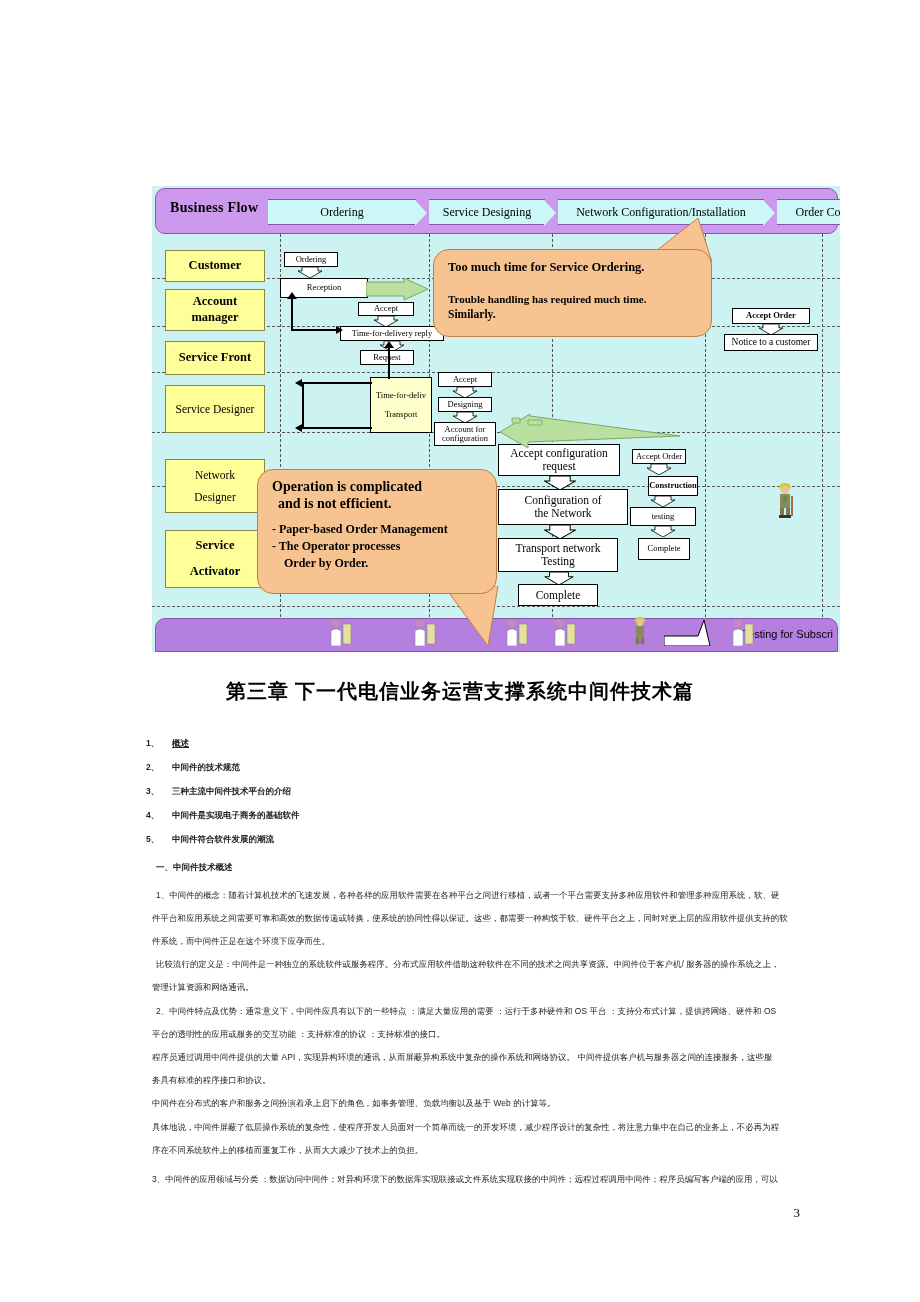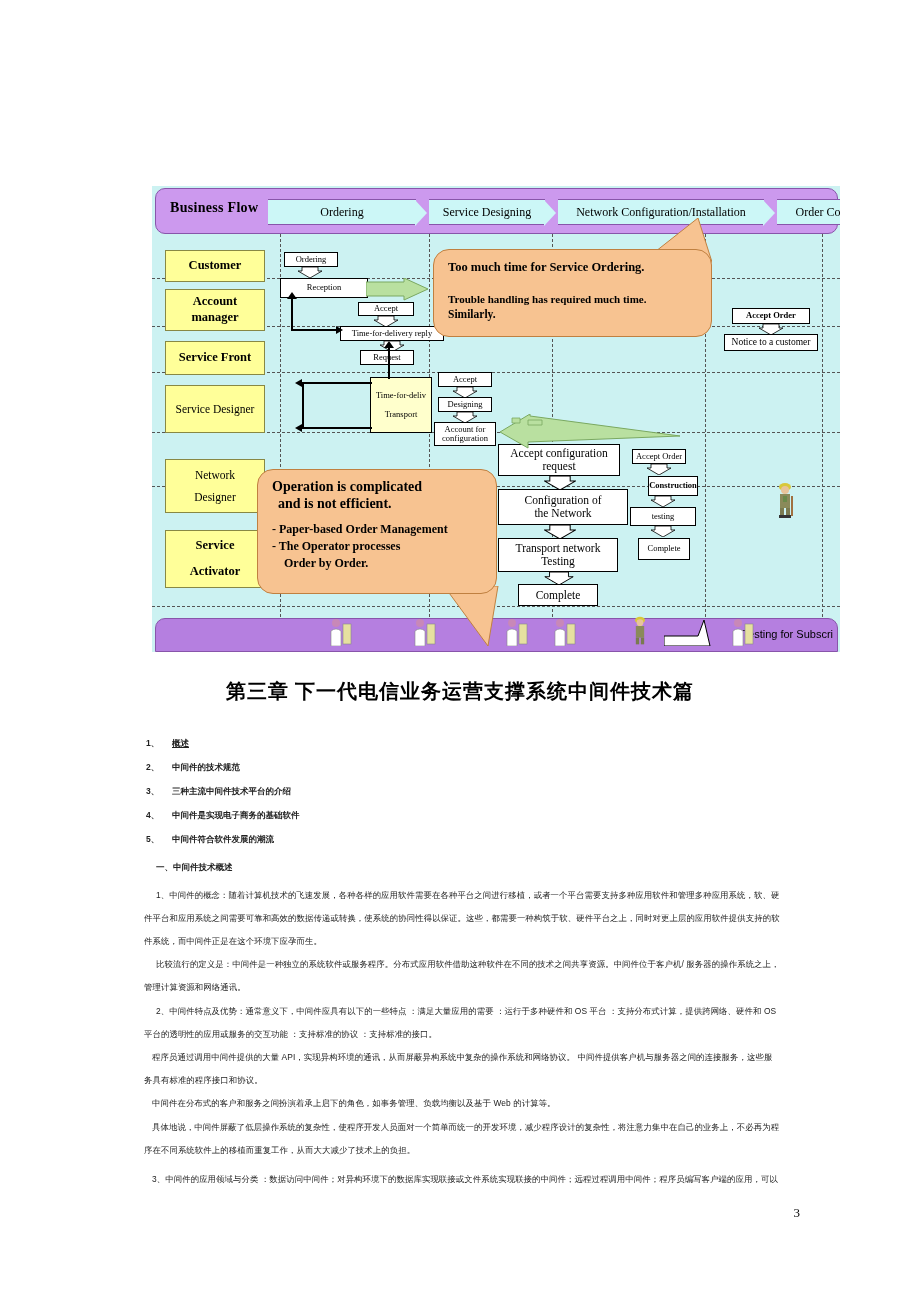--- a/index.html
+++ b/index.html
@@ -219,21 +219,21 @@
     position: absolute;
     left: 156px;
     font-size: 8.5px;
     font-weight: bold;
     font-family: "Liberation Sans", sans-serif;
     white-space: nowrap;
     color: #222;
   }
   .para {
     position: absolute;
-    left: 144px;
+    left: 152px;
     width: 662px;
     font-size: 8.4px;
     font-family: "Liberation Sans", sans-serif;
     color: #222;
     line-height: 23px;
     white-space: nowrap;
     letter-spacing: .1px;
   }
 
   #page-number {

